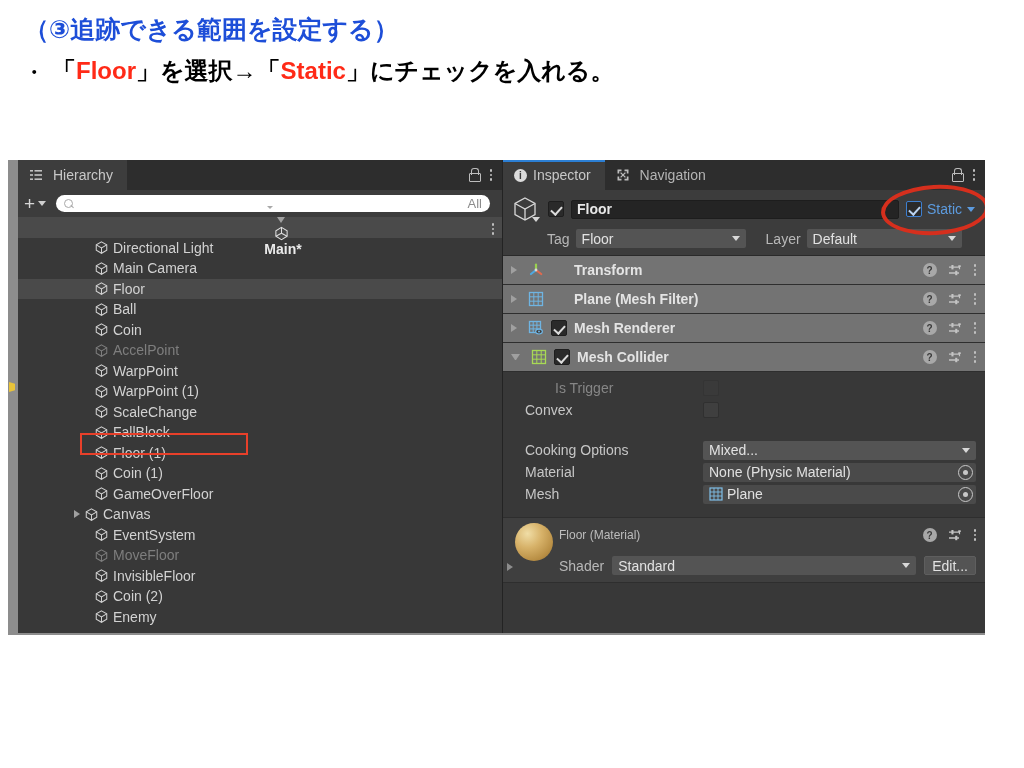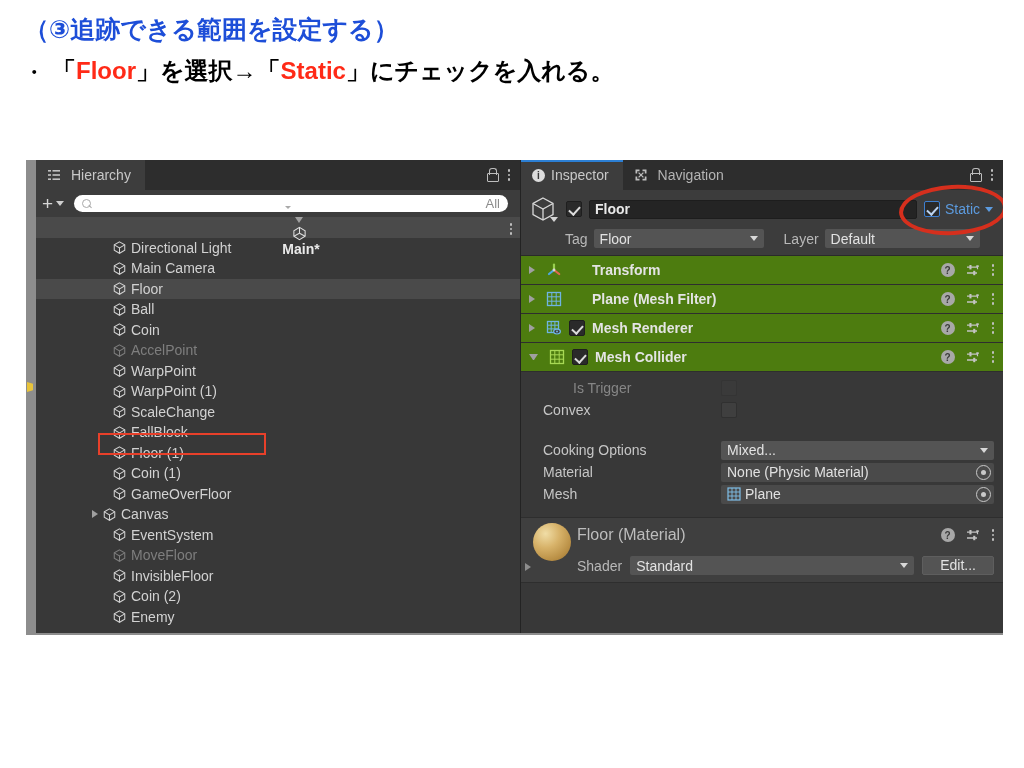--- a/index.html
+++ b/index.html
@@ -18,21 +18,21 @@
   }
   .head-line2 {
     margin-top: 12px; font-size: 24px; font-weight: bold;
     color: #000000; line-height: 1.25; display: flex; align-items: baseline;
   }
   .bullet-dot { font-size: 20px; margin-right: 8px; color:#000; }
   .hl-red { color: #ff2a17; }
 
   
   .unity {
-    position: absolute; left: 26px; top: 160px;
+    position: absolute; left: 8px; top: 160px;
     width: 977px; height: 475px;
     background: #383838;
     display: flex;
     overflow: hidden;
     border-bottom: 2px solid #8d8d8d;
   }
   .left-scroll {
     width: 10px; flex: 0 0 10px; background: #8d8d8d; position: relative;
   }
   .left-scroll .marker {
@@ -189,21 +189,21 @@
   .dd-caret {
     margin-left: auto; width:0;height:0;
     border-left:4.5px solid transparent;border-right:4.5px solid transparent;
     border-top:5.5px solid #d8d8d8;
   }
   .tag-dd { width: 170px; }
   .layer-dd { width: 155px; }
 
   .comp-row {
     height: 29px; display: flex; align-items: center; gap: 7px;
-    padding: 0 9px 0 8px; background: #4d7c0f;
+    padding: 0 9px 0 8px; background: #737373;
     border-bottom: 1px solid #2e2e2e;
   }
   .comp-title { font-size: 14px; color: #e4e4e4; font-weight: bold; }
   .comp-right { margin-left: auto; display: flex; align-items: center; gap: 11px; }
   .help-ico {
     width: 14px; height: 14px; border-radius: 50%; background: #a8a8a8;
     color: #3a3a3a; font-size: 10px; font-weight: bold;
     display:flex; align-items:center; justify-content:center;
   }
   .set-ico { width: 15px; height: 13px; }
@@ -231,31 +231,31 @@
   .mat-block {
     margin-top: 6px; background: #3f3f3f; border-top: 1px solid #2e2e2e;
     padding: 5px 9px 7px 8px; position: relative; min-height: 62px;
   }
   .mat-row1 { display: flex; align-items: center; gap: 8px; height: 24px; }
   .mat-sphere {
     width: 38px; height: 38px; border-radius: 50%; flex: 0 0 38px;
     background: radial-gradient(circle at 33% 28%, #f0dda6 0%, #d7b269 38%, #b98f45 72%, #8d6a30 100%);
     position: absolute; left: 12px; top: 5px;
   }
-  .mat-title { font-size: 16px; color: #bdbdbd; margin-left: 48px; }
+  .mat-title { font-size: 12px; color: #bdbdbd; margin-left: 48px; }
   .mat-row2 { display: flex; align-items: center; gap: 8px; margin-top: 9px; padding-left: 48px; }
   .mat-foldout {
     position:absolute; left: 4px; bottom: 11px;
     width: 0; height: 0; border-top: 4.5px solid transparent;
     border-bottom: 4.5px solid transparent; border-left: 6px solid #8d8d8d;
   }
   .shader-dd { flex: 1; height: 19px; }
   .edit-btn {
     height: 19px; background: #545454; border: 1px solid #5e5e5e; border-radius: 2px;
-    display: flex; align-items: flex-start; padding: 0 17px; font-size: 14px; color: #e2e2e2;
+    display: flex; align-items: center; padding: 0 7px; font-size: 14px; color: #e2e2e2;
   }
   .insp-bottom { flex:1; background:#383838; border-top:1px solid #2e2e2e; }
 
   .red-ellipse {
     position: absolute; left: 898px; top: 185px;
     width: 108px; height: 50px; border: 4px solid #d62f1d;
     border-radius: 50%; pointer-events: none; z-index: 8;
     transform: rotate(-3deg);
   }
 </style>

